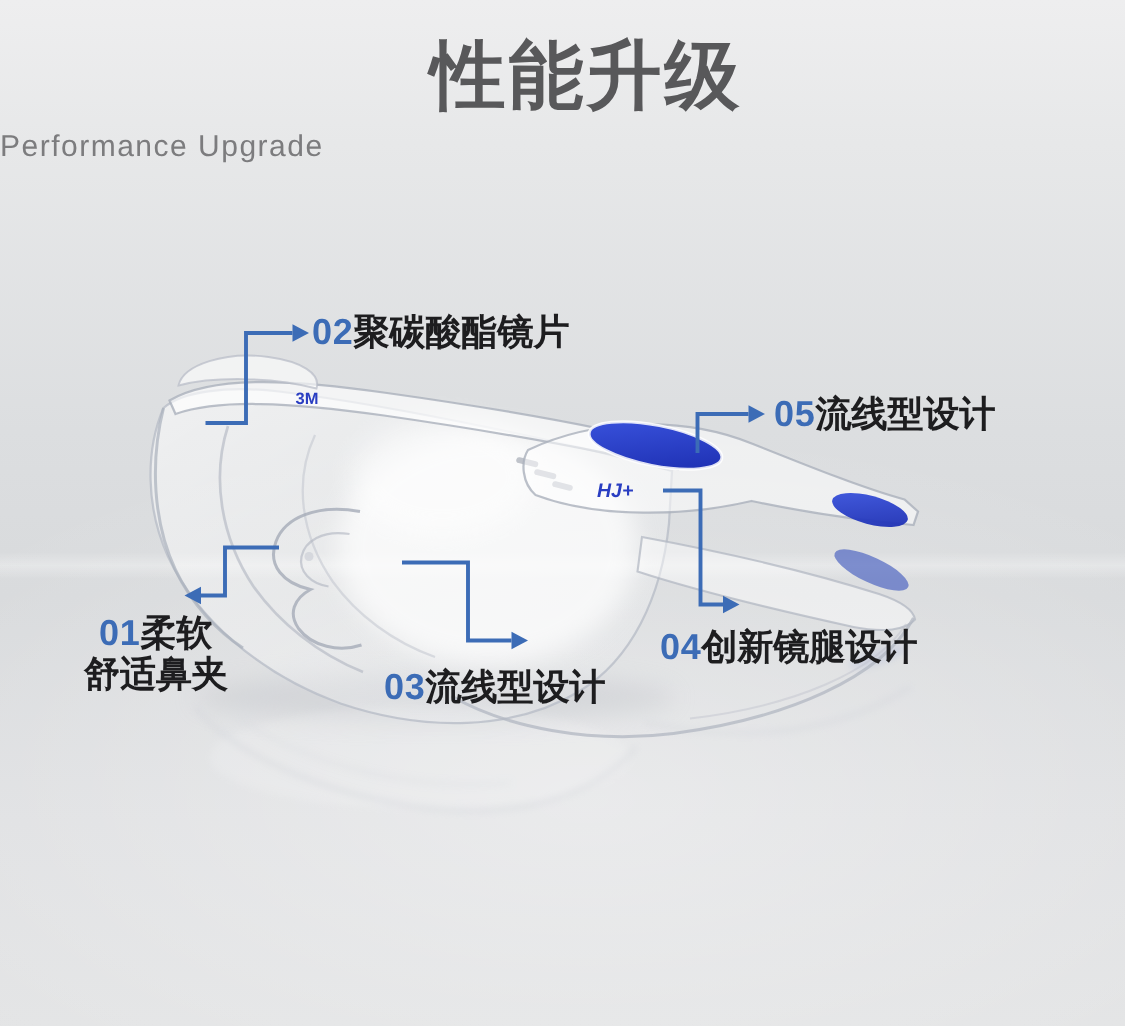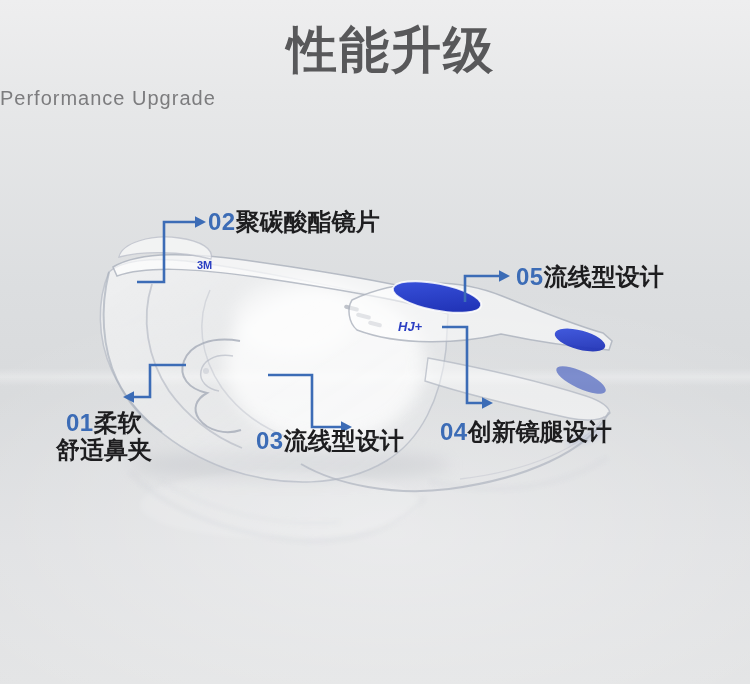--- a/index.html
+++ b/index.html
@@ -144,21 +144,21 @@
 
   <div class="callout" style="left:516px;top:264px">
     <span class="num">05</span><span class="lbl">流线型设计</span>
   </div>
 
   <div class="callout callout-01" style="left:56px;top:409px">
     <div class="l1"><span class="num">01</span><span class="lbl">柔软</span></div>
     <div class="l2 lbl">舒适鼻夹</div>
   </div>
 
-  <div class="callout" style="left:256px;top:428px">
+  <div class="callout" style="left:256px;top:446px">
     <span class="num">03</span><span class="lbl">流线型设计</span>
   </div>
 
   <div class="callout" style="left:440px;top:419px">
     <span class="num">04</span><span class="lbl">创新镜腿设计</span>
   </div>
 
 </div>
 
 </body></html>

